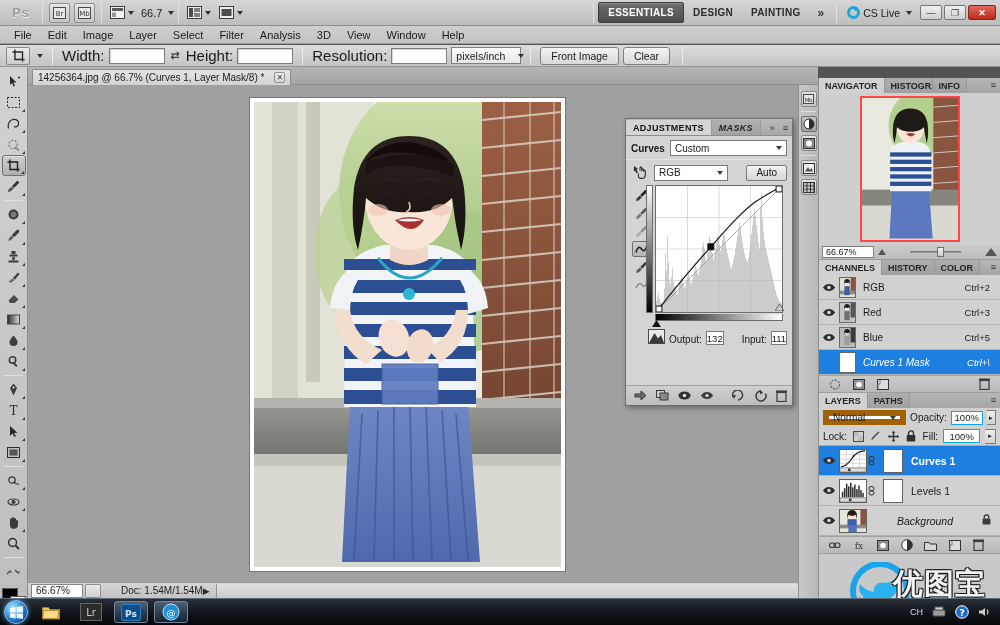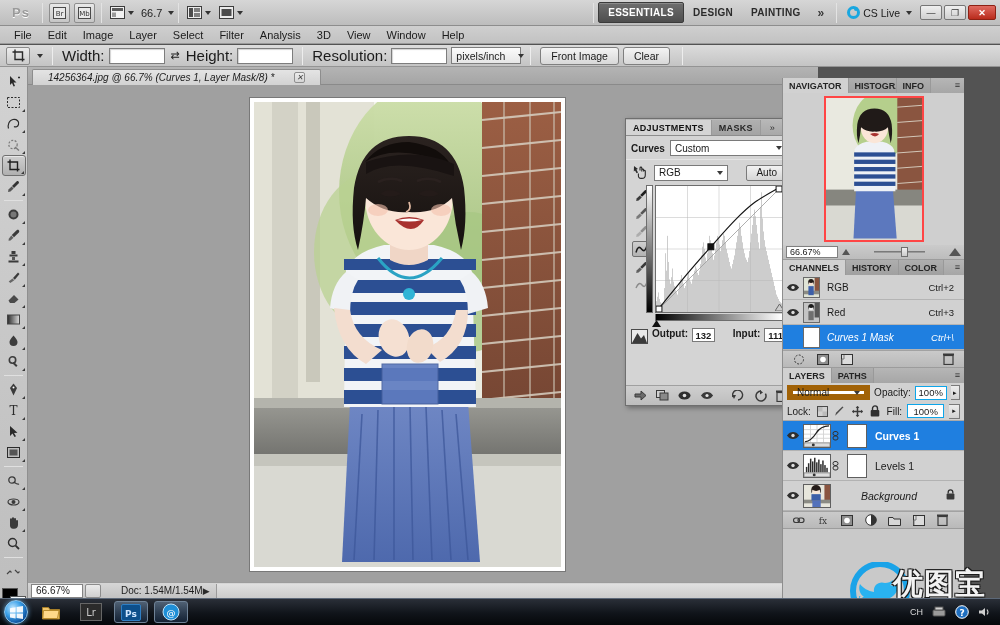--- a/index.html
+++ b/index.html
@@ -111,22 +111,22 @@
 
   
   .tabstrip {
     position:absolute; left:28px; top:67px; width:790px; height:18px;
     background:linear-gradient(#b4b4b4,#a5a5a5); border-bottom:1px solid #8a8a8a;
   }
   .doctab {
     position:absolute; left:4px; top:2px; height:16px;
     background:linear-gradient(#e4e4e4,#d2d2d2);
     border:1px solid #8d8d8d; border-bottom:none; border-radius:2px 2px 0 0;
-    display:flex; align-items:center; padding:0 15px; gap:20px;
-    font-size:10px; color:#1b1b1b;font-style:italic;
+    display:flex; align-items:center; padding:0 5px; gap:10px;
+    font-size:10px; color:#1b1b1b;
   }
   .tabx { width:11px;height:11px; border:1px solid #8f8f8f; border-radius:2px;
       background:linear-gradient(#ededed,#d5d5d5);
       display:flex;align-items:center;justify-content:center; font-size:8px;color:#444;}
 
   
   .canvasarea {
     position:absolute; left:28px; top:85px; width:775px; height:497px;
     background:#a0a0a0; overflow:hidden;
   }
@@ -163,21 +163,21 @@
     background:#d4d4d4; border:1px solid #6f6f6f;
     box-shadow:2px 2px 5px rgba(0,0,0,.35);
   }
   .paneltabs {
     height:17px; background:linear-gradient(#b9b9b9,#a8a8a8);
     display:flex; align-items:flex-end; border-bottom:1px solid #8d8d8d;
   }
   .ptab { font:bold 9px "Liberation Sans",sans-serif; letter-spacing:.3px;
      padding:3px 7px 2px; color:#262626; border-right:1px solid #9a9a9a;}
   .ptab.active { background:#d4d4d4; color:#111; }
-  .ptab.dim { background:linear-gradient(#b0b0b0,#a3a3a3); }
+  .ptab.dim { background:linear-gradient(#b0b0b0,#a3a3a3);font-style:italic; }
   .ptabspacer{flex:1;}
   .pt-icon { font-size:9px; padding:2px 4px; color:#2e2e2e; }
   .adjrow1 { display:flex; align-items:center; padding:4px 5px 3px; gap:5px; }
   .adjrow1 .lbl { font-size:10px; font-weight:bold; color:#1a1a1a; }
   .selectbox {
     flex:1; height:16px; background:#fff; border:1px solid #7a7a7a;
     display:flex; align-items:center; padding:0 4px; font-size:10px; color:#1a1a1a;
   }
   .selectbox .arw { margin-left:auto; width:0;height:0;
     border-left:3.5px solid transparent;border-right:3.5px solid transparent;border-top:4px solid #3a3a3a;}
@@ -194,40 +194,40 @@
      padding-top:2px; }
   .ct { width:18px;height:16px;display:flex;align-items:center;justify-content:center; }
   .ct.sel { border:1px solid #707070; border-radius:2px; background:linear-gradient(#cfcfcf,#b2b2b2); }
   .graphwrap { position:relative; width:128px; }
   .graph { width:128px; height:128px; background:#fff; border:1px solid #6d6d6d; position:relative; }
   .gradbar-b { width:128px; height:7px; margin-top:1px;
      background:linear-gradient(90deg,#000,#fff); border:1px solid #6d6d6d; border-top:none;}
   .gradbar-l { position:absolute; left:-9px; top:0; width:7px; height:128px;
      background:linear-gradient(0deg,#000,#fff); border:1px solid #6d6d6d; }
   .iohandle { position:absolute; width:9px;height:7px; }
-  .outrow { display:flex; align-items:flex-start; padding:7px 5px 5px; gap:4px; font-size:10px;font-weight:bold;}
+  .outrow { display:flex; align-items:flex-end; padding:7px 22px 5px; gap:4px; font-size:10px;}
   .numfield { width:38px;height:14px;background:#fff;border:1px solid #7a7a7a;
      display:flex;align-items:center;justify-content:center;font-size:9.5px;}
   .adjfooter { position:absolute; left:0; bottom:0; width:100%; height:20px;
      background:linear-gradient(#cfcfcf,#bdbdbd); border-top:1px solid #a0a0a0;
      display:flex; align-items:center; gap:9px; padding:0 8px; }
   .afico { width:14px;height:14px;display:flex;align-items:center;justify-content:center; }
 
   
   .dockstrip {
     position:absolute; left:798px; top:85px; width:20px; height:513px;
     background:linear-gradient(90deg,#c8c8c8,#b8b8b8); border-left:1px solid #8e8e8e;
     padding-top:3px;
   }
   .dsico { width:16px;height:16px;margin:3px auto; border:1px solid #8a8a8a; border-radius:2px;
      background:linear-gradient(#e2e2e2,#c6c6c6); display:flex;align-items:center;justify-content:center;}
   .dsico.sel { background:linear-gradient(#c2c2c2,#a2a2a2); border-color:#6d6d6d; }
   .dsdiv { height:1px; background:#a2a2a2; border-bottom:1px solid #dedede; margin:4px 2px; }
 
-  .rightdock { position:absolute; left:782px; top:78px; width:182px; height:520px;
+  .rightdock { position:absolute; left:818px; top:78px; width:182px; height:520px;
      background:#c9c9c9; border-left:1px solid #8e8e8e; }
 
   .rpanel { border-bottom:1px solid #9c9c9c; background:#d1d1d1; }
   .rtabs { height:15px; background:linear-gradient(#b6b6b6,#a6a6a6); display:flex; align-items:stretch; }
   .rtab { font:bold 9px "Liberation Sans",sans-serif; padding:3px 6px 0; color:#242424;
      border-right:1px solid #999; white-space:nowrap; overflow:hidden; }
   .rtab.active { background:#d1d1d1; }
   .rtab.inact { background:linear-gradient(#aeaeae,#a0a0a0); }
   .rmenu { margin-left:auto; font-size:9px; padding:2px 4px; color:#2b2b2b; }
 
@@ -1172,20 +1172,39 @@
                 <ellipse cx="8" cy="4.5" rx="3" ry="3.4" fill="#eee"></ellipse>
                 <path d="M8 1.2q-3 0-3.4 3.4 0 2 .4 2.8.3-1.6.4-2.6 1.2.8 2.6.8t2.6-.8q.1 1 .4 2.6.4-.8.4-2.8Q11 1.2 8 1.2z" fill="#1c1c1c"></path>
                 <path d="M5 9h6v10H5z" fill="#6f6f6f"></path>
               </svg>
           </span>
           <span class="chname">Red</span>
           <span class="chkey">Ctrl+3</span>
         </div>
 
 
+        <div class="chanrow">
+          <span class="eye">
+            <svg width="14" height="9" viewBox="0 0 14 9">
+                <path d="M7 1C3 1 1 4.5 1 4.5S3 8 7 8s6-3.5 6-3.5S11 1 7 1z" fill="#2e2e2e"></path>
+                <circle cx="7" cy="4.5" r="1.7" fill="#ddd"></circle>
+              </svg>
+          </span>
+          <span class="chthumb">
+            <svg width="100%" height="100%" viewBox="0 0 17 21" preserveAspectRatio="none">
+                <rect width="17" height="21" fill="#b9b9b9"></rect>
+                <rect x="12" y="0" width="5" height="16" fill="#3a3a3a"></rect>
+                <ellipse cx="8" cy="4.5" rx="3" ry="3.4" fill="#cfcfcf"></ellipse>
+                <path d="M8 1.2q-3 0-3.4 3.4 0 2 .4 2.8.3-1.6.4-2.6 1.2.8 2.6.8t2.6-.8q.1 1 .4 2.6.4-.8.4-2.8Q11 1.2 8 1.2z" fill="#161616"></path>
+                <path d="M5 9h6v10H5z" fill="#9e9e9e"></path>
+              </svg>
+          </span>
+          <span class="chname">Blue</span>
+          <span class="chkey">Ctrl+5</span>
+        </div>
 
         <div class="chanrow sel">
           <span class="eye"></span>
           <span class="chthumb" style="background:#fff"></span>
           <span class="chname">Curves 1 Mask</span>
           <span class="chkey">Ctrl+\</span>
         </div>
       </div>
       <div class="panelfoot">
         <span class="pfico">

